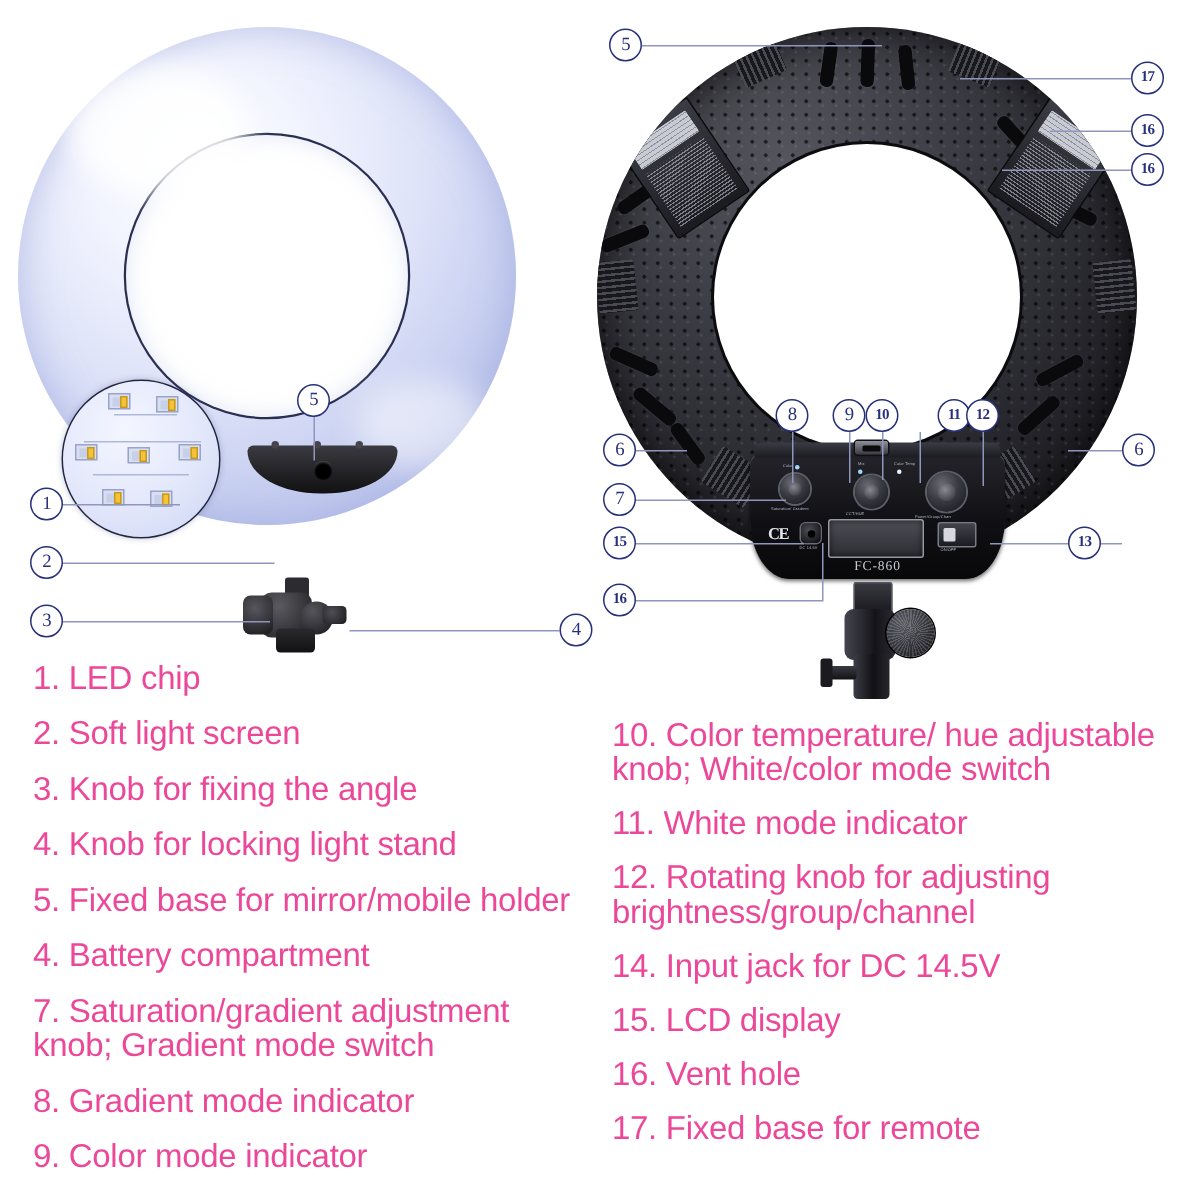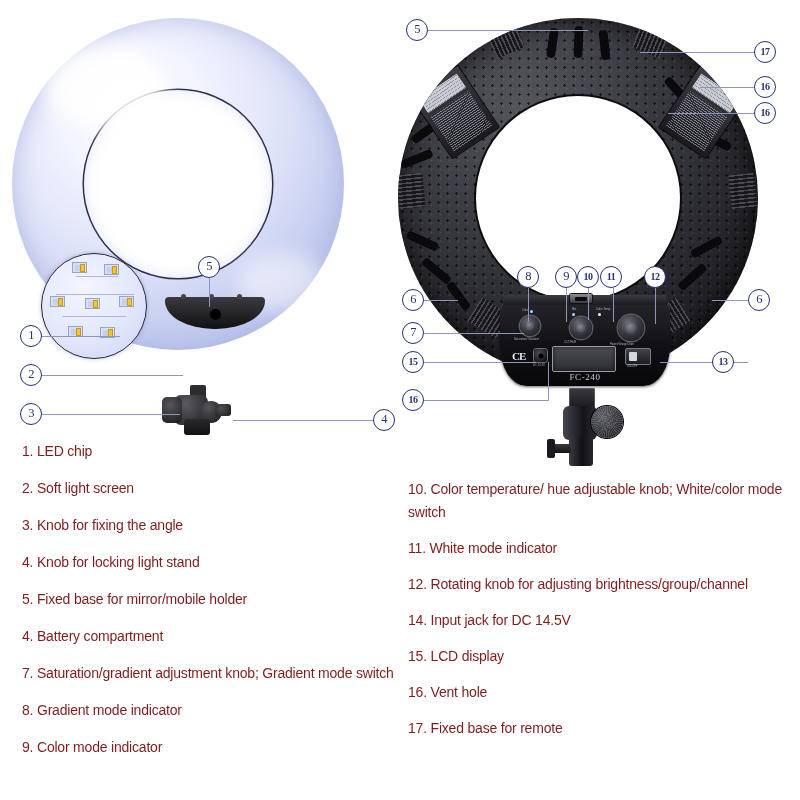--- a/index.html
+++ b/index.html
@@ -161,21 +161,21 @@
   .mountR .lever{position:absolute;left:4px;top:56px;width:22px;height:9px;
       background:linear-gradient(#3a3a43,#121216);border-radius:2px;}
   .mountR .lever::before{content:"";position:absolute;left:-2px;top:-5px;
       width:8px;height:19px;background:#1a1a1f;border-radius:2px;}
 
   
   .captions{position:absolute;left:0;top:440px;width:800px;height:360px;}
   .col{position:absolute;top:0;}
   .colL{left:22px;width:375px;}
   .colR{left:408px;width:385px;}
-  .item{color:#7f1d1d;font-size:14px;line-height:23px;margin-bottom:14px;
+  .item{color:#ec4899;font-size:22px;line-height:23px;margin-bottom:14px;
         font-family:"Liberation Sans","DejaVu Sans",sans-serif;
         letter-spacing:-0.2px;}
   .colR .item{margin-bottom:13px;}
 </style>
 </head>
 <body>
 
 <div class="stage">
 
   <div>
@@ -316,42 +316,42 @@
 
       <div class="ce">CE</div>
       <div class="dcjack"></div>
       <div class="microlabel" style="left:33px;top:62px;">DC 14.5V</div>
 
       <div class="lcd"></div>
 
       <div class="rocker"></div>
       <div class="microlabel" style="left:127px;top:63px;">ON/OFF</div>
 
-      <div class="model">FC-240</div>
+      <div class="model">FC-860</div>
     </div>
 
     <div class="mountR">
       <div class="plate"></div>
       <div class="barrel"></div>
       <div class="bigknob"></div>
       <div class="post"></div>
       <div class="lever"></div>
     </div>
 
     <div class="lead v" style="left:528px;top:288px;height:34px;"></div>
     <span class="callout" style="left:517px;top:266px;">8</span>
 
     <div class="lead v" style="left:566px;top:288px;height:34px;"></div>
     <span class="callout" style="left:555px;top:266px;">9</span>
 
     <div class="lead v" style="left:588px;top:288px;height:32px;"></div>
     <span class="callout wide" style="left:577px;top:266px;">10</span>
 
     <div class="lead v" style="left:613px;top:288px;height:34px;"></div>
-    <span class="callout wide" style="left:600px;top:266px;">11</span>
+    <span class="callout wide" style="left:625px;top:266px;">11</span>
 
     <div class="lead v" style="left:655px;top:288px;height:36px;"></div>
     <span class="callout wide" style="left:644px;top:266px;">12</span>
 
     <div class="lead h" style="left:424px;top:300px;width:34px;"></div>
     <span class="callout" style="left:402px;top:289px;">6</span>
 
     <div class="lead h" style="left:424px;top:333px;width:100px;"></div>
     <span class="callout" style="left:402px;top:322px;">7</span>
 

